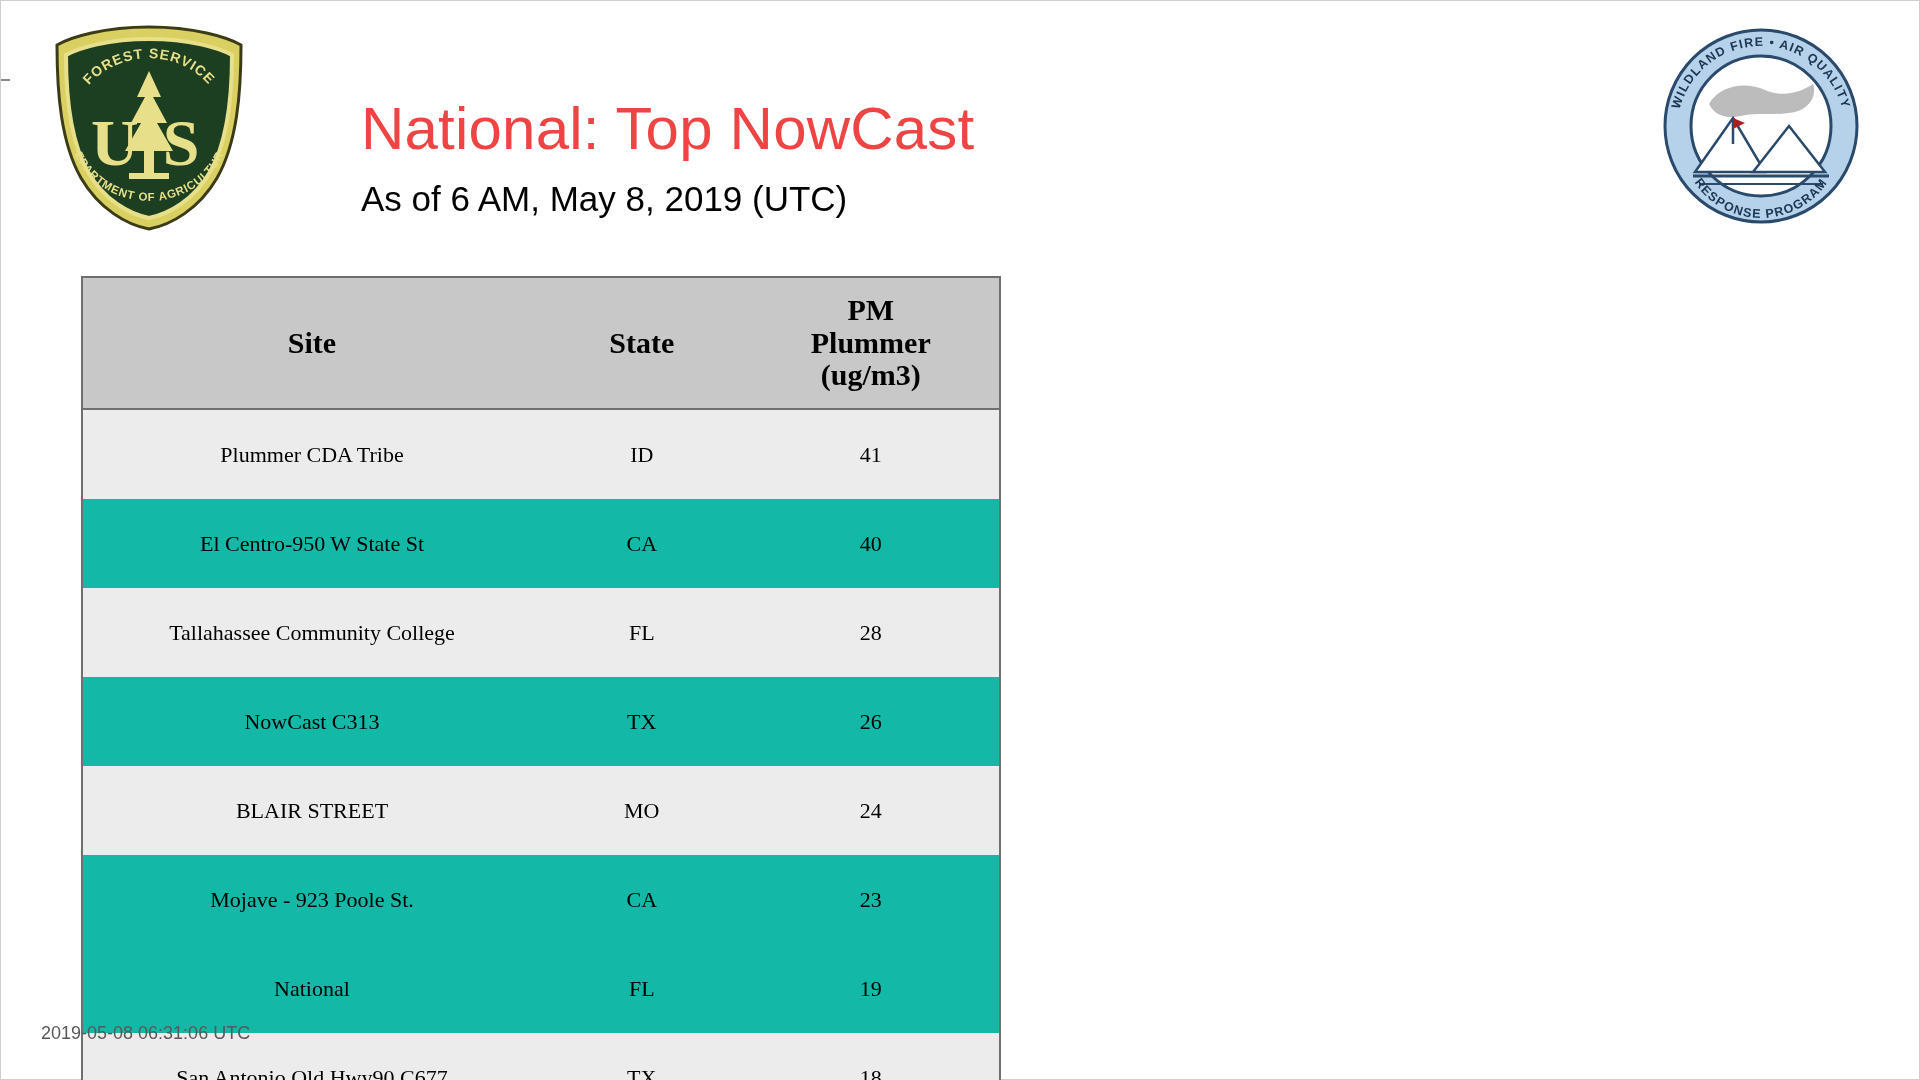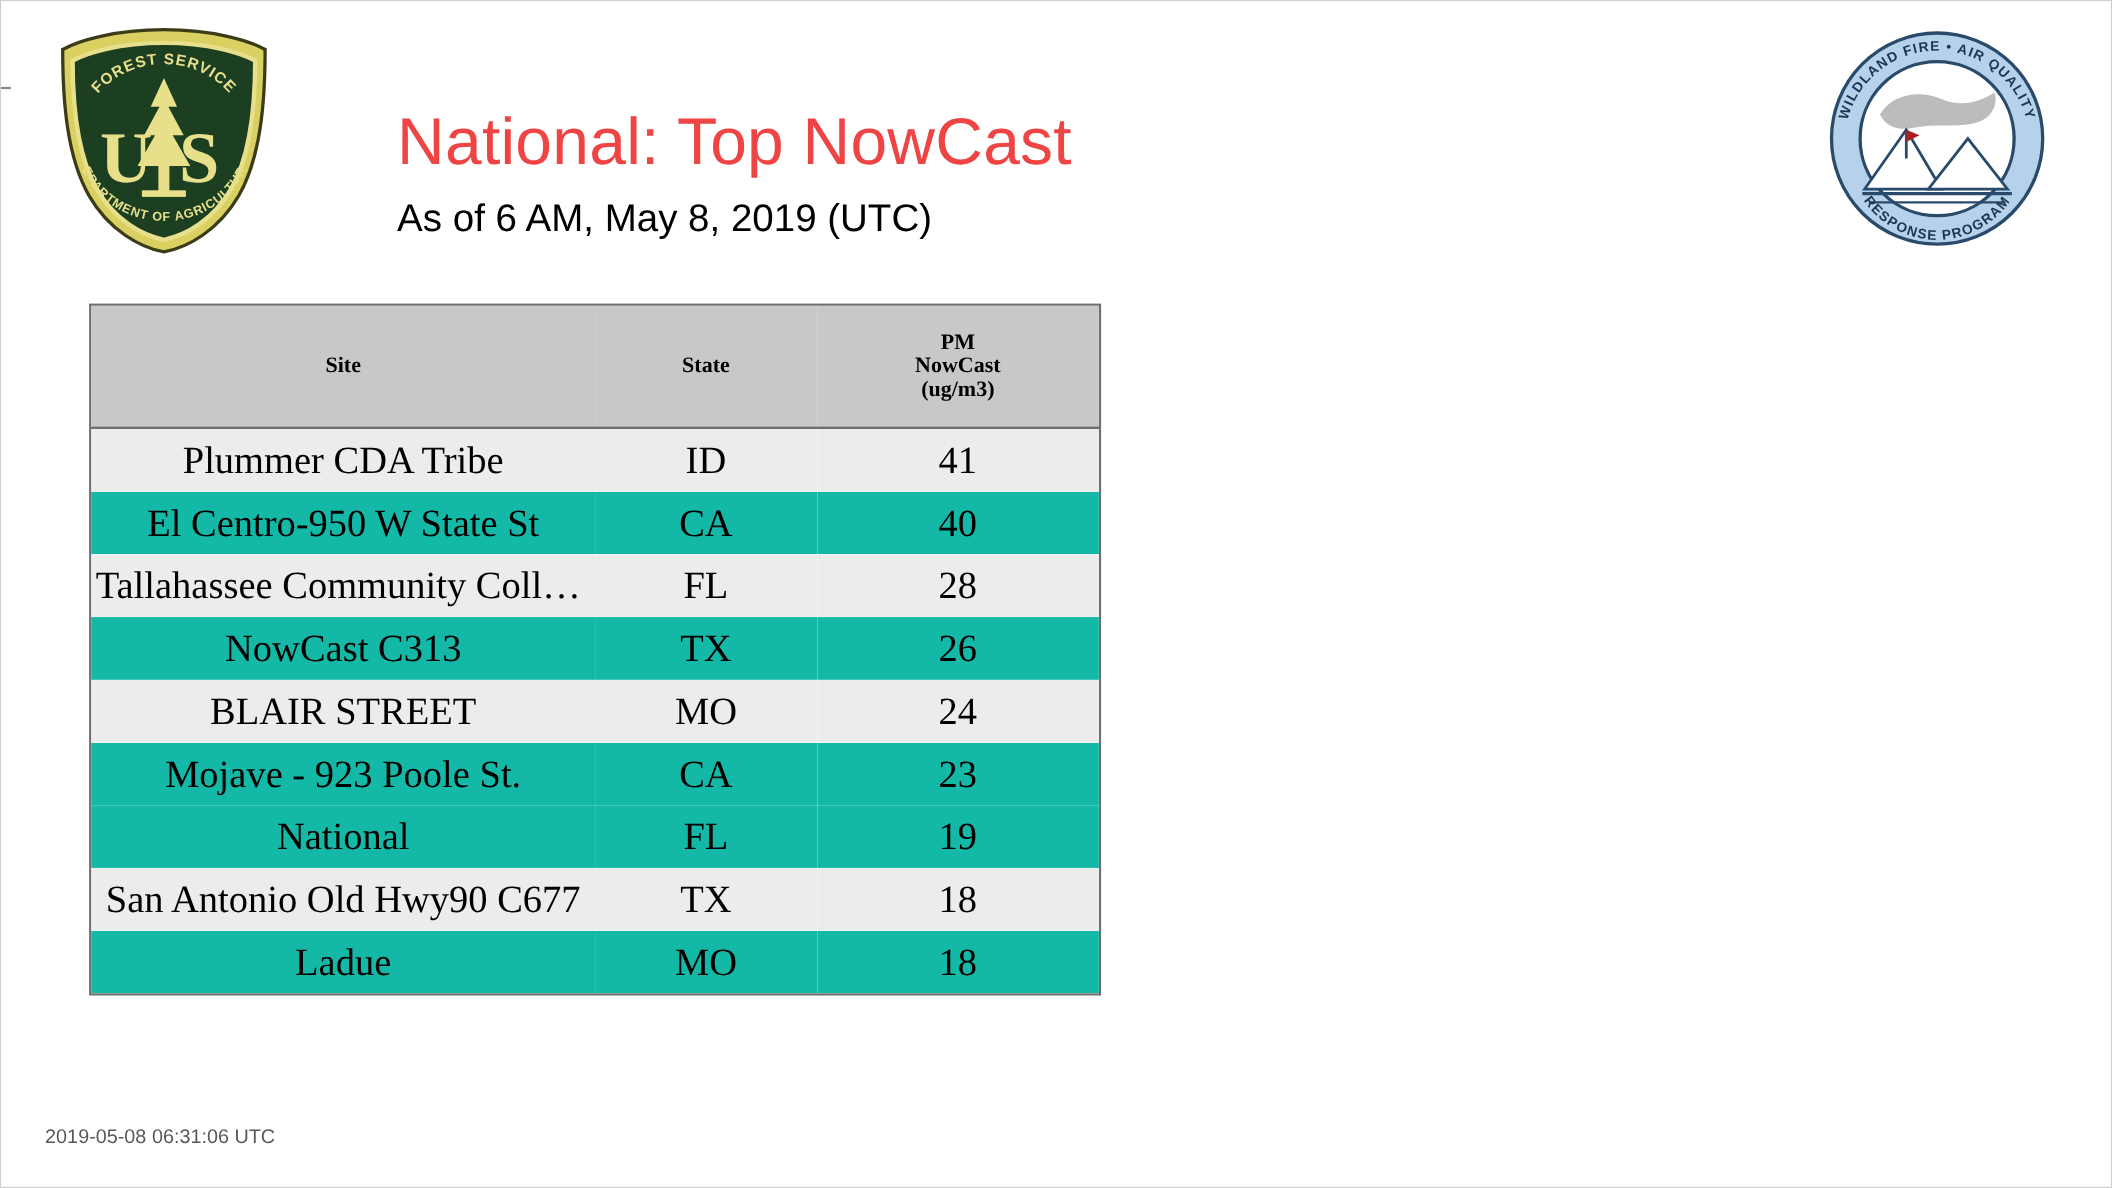--- a/index.html
+++ b/index.html
@@ -79,36 +79,36 @@
   table.nowcast {
     border-collapse: collapse;
     width: 100%;
     table-layout: fixed;
   }
   table.nowcast th {
     background: #c8c8c8;
     border-bottom: 2px solid #6f6f6f;
     font-family: "Liberation Serif", serif;
     font-weight: bold;
-    font-size: 20px;
+    font-size: 30px;
     color: #000000;
-    padding: 0 4px;
+    padding: 10px 4px;
     height: 110px;
     vertical-align: middle;
     text-align: center;
     line-height: 1.08;
   }
   table.nowcast td {
     font-family: "Liberation Serif", serif;
-    font-size: 35px;
+    font-size: 22px;
     color: #000000;
     text-align: center;
     vertical-align: middle;
     height: 57px;
-    padding: 0 4px;
+    padding: 16px 4px;
     white-space: nowrap;
     overflow: hidden;
     text-overflow: ellipsis;
   }
   table.nowcast tbody tr.odd td { background: #ececec; }
   table.nowcast tbody tr.even td { background: #14b8a6; }
 
   col.c-site  { width: 50%; }
   col.c-state { width: 22%; }
   col.c-pm    { width: 28%; }
@@ -205,21 +205,21 @@
         <col class="c-site">
           <col class="c-state">
           <col class="c-pm">
       </colgroup>
       <thead>
         <tr>
           <th>Site</th>
           <th>State</th>
           <th>
             <div>PM</div>
-            <div>NowCast</div>
+            <div>Plummer</div>
             <div>(ug/m3)</div>
           </th>
         </tr>
       </thead>
       <tbody>
         <tr class="odd">
           <td>Plummer CDA Tribe</td>
           <td>ID</td>
           <td>41</td>
         </tr>

